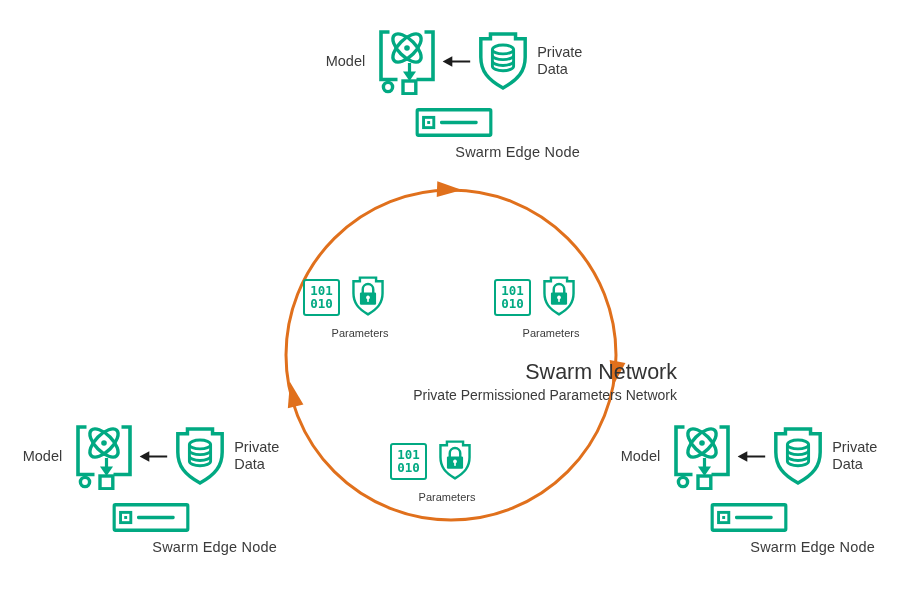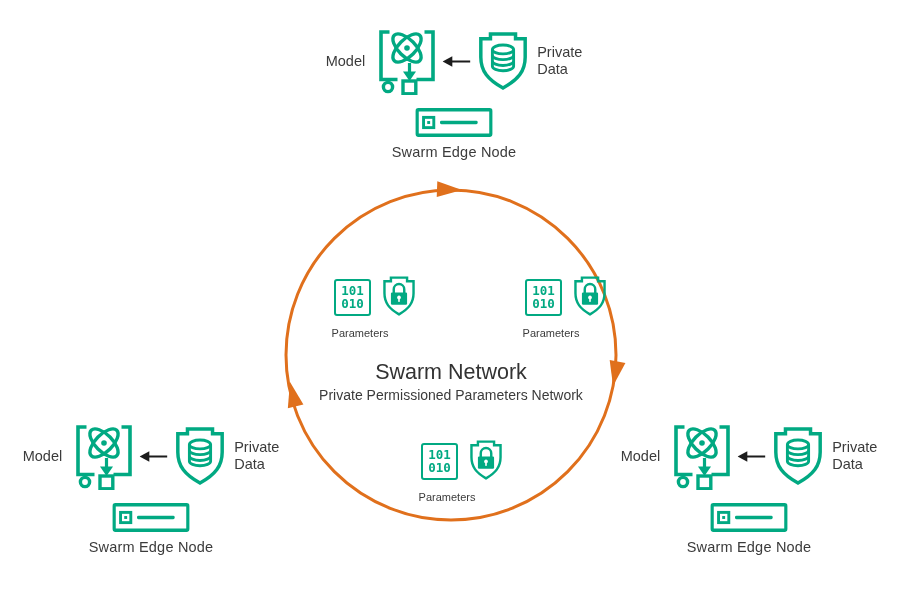--- a/index.html
+++ b/index.html
@@ -18,33 +18,33 @@
   
   .edge-node{position:absolute;width:252px;}
   .en-row{display:flex;align-items:center;justify-content:center;height:68px;}
   .lbl{font-size:14.5px;line-height:1.15;color:var(--ink);}
   .model-lbl{margin-right:12px;white-space:nowrap;}
   .black-arrow{margin:0 5px;flex:0 0 auto;}
   .model-icon{flex:0 0 auto;}
   .shield-db{margin-right:7px;flex:0 0 auto;}
   .pd-lbl{width:54px;}
   .server-icon{display:block;margin:13px auto 0 auto;}
-  .node-lbl{text-align:center;margin-top:7px;letter-spacing:.2px;}
+  .node-lbl{text-align:right;margin-top:7px;letter-spacing:.2px;}
 
   
   .param-group{position:absolute;width:114px;}
-  .pg-icons{display:flex;align-items:center;justify-content:flex-end;gap:10px;}
+  .pg-icons{display:flex;align-items:center;justify-content:flex-start;gap:10px;}
   .binary-box{width:33px;height:33px;border:2.5px solid var(--green);border-radius:3px;
               display:flex;flex-direction:column;align-items:center;justify-content:center;}
   .bin-line{font-family:"DejaVu Sans Mono", monospace;font-weight:700;font-size:12.5px;
             line-height:13px;color:var(--green);letter-spacing:0;}
   .param-lbl{text-align:center;margin-top:9px;font-size:11px;color:var(--ink);}
 
   
-  #center-text{position:absolute;left:225px;top:360px;width:452px;text-align:center;}
+  #center-text{position:absolute;left:225px;top:360px;width:452px;text-align:right;}
   #net-title{font-size:21.5px;line-height:24px;color:#333333;}
   #net-subtitle{font-size:14px;line-height:16px;margin-top:3px;color:var(--ink);}
 
   .defs-store{position:absolute;width:0;height:0;overflow:hidden;}
 </style>
 </head>
 <body>
 
 <svg class="defs-store" aria-hidden="true">
   <defs>

